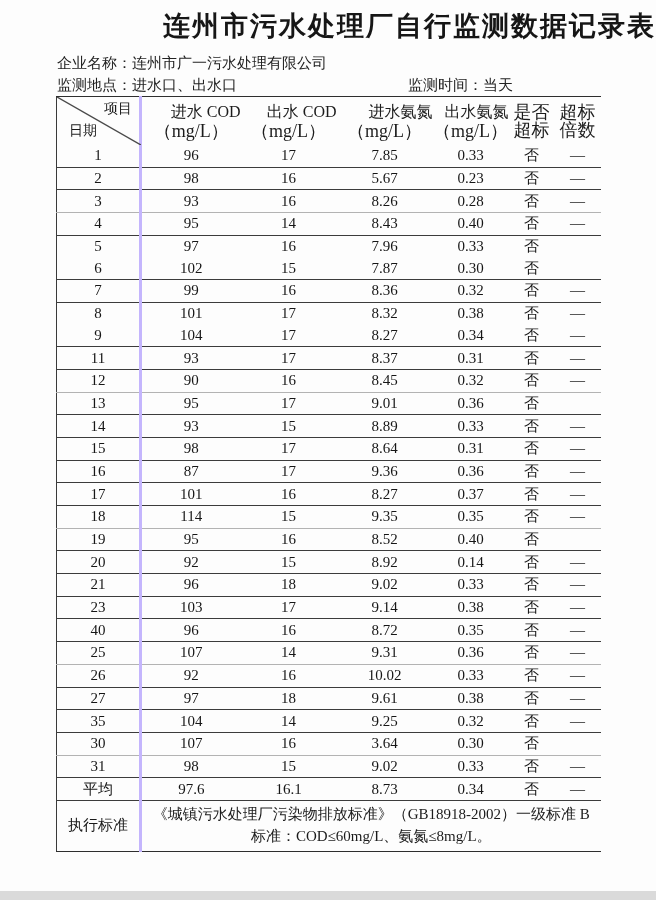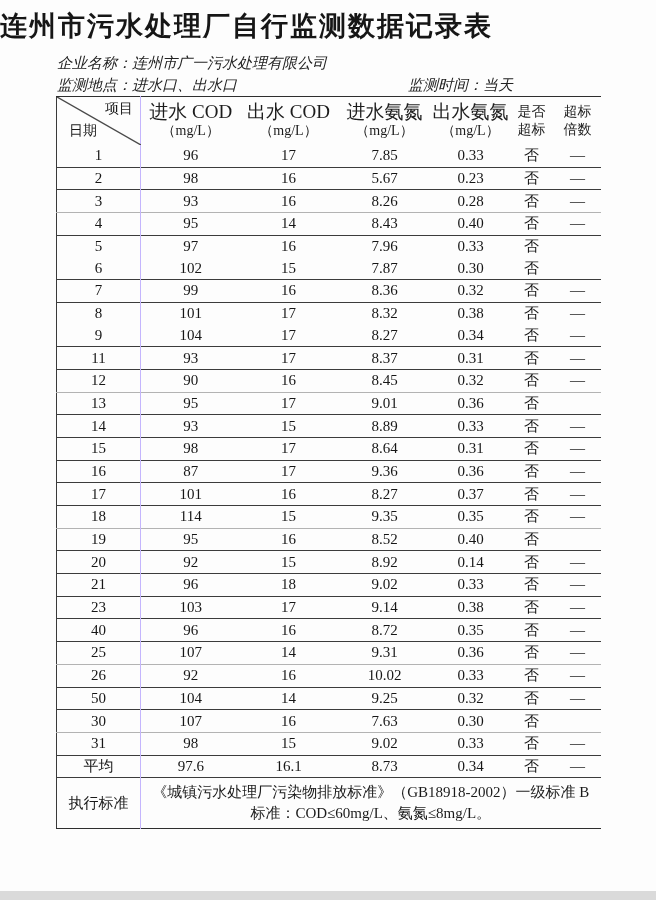--- a/index.html
+++ b/index.html
@@ -6,54 +6,54 @@
   body {
     width:656px; height:900px;
     background:#ffffff;
     font-family:"Liberation Serif","DejaVu Serif",serif;
     color:#1a1a1a;
     -webkit-font-smoothing:antialiased;
   }
   .page { position:relative; width:656px; height:900px; background:#fdfdfd; overflow:hidden; }
 
   .doc-title {
-    text-align:left;
+    text-align:right;
     padding-top:8px;
     font-size:27px;
     font-weight:700;
     letter-spacing:2px;
     color:#161616;
   }
 
   .meta { position:absolute; top:52px; left:57px; right:10px; font-size:15px; color:#222; }
-  .meta-line { display:flex; line-height:22px;font-style:italic; }
+  .meta-line { display:flex; line-height:22px; }
   .meta-left { width:351px; }
   .meta-right { flex:1; }
 
   .tbl-wrap { position:absolute; top:96px; left:56px; }
   table {
     border-collapse:collapse;
     table-layout:fixed;
     width:544px;
     border-left:1.5px solid #3a3a3a;
     border-top:1.5px solid #2e2e2e;
   }
   col.c1{width:84px;} col.c2{width:100px;} col.c3{width:96px;}
   col.c4{width:96px;} col.c5{width:76px;} col.c6{width:46px;} col.c7{width:46px;}
 
   th, td { padding:0; text-align:center; vertical-align:middle; font-weight:normal; }
-  th:first-child, td:first-child { border-right:1px solid #c4b5fd; }
+  th:first-child, td:first-child { border-right:3px solid #c4b5fd; }
 
   .head-row th { height:48px; }
   .corner { position:relative; }
   .corner svg { position:absolute; top:0; left:0; }
   .corner .top-label { position:absolute; top:3px; right:7px; font-size:14px; }
   .corner .bottom-label { position:absolute; bottom:5px; left:12px; font-size:14px; }
-  .hl1 { font-size:19px; line-height:20px; color:#1c1c1c; }
-  .hl2 { font-size:14px; line-height:18px; color:#1c1c1c; }
+  .hl1 { font-size:16px; line-height:20px; color:#1c1c1c;text-align:right; }
+  .hl2 { font-size:18px; line-height:18px; color:#1c1c1c; }
 
   tr.data-row { border-bottom:1px solid #3c3c3c; }
   tr.data-row td { height:21.7px; font-size:15px; color:#161616; }
   tr.light { border-bottom-color:#b3b3b3; }
   tr.noline { border-bottom-style:none; }
   td.faint { color:#9a9a9a; }
 
   tr.footer-row { border-top:1px solid #333; border-bottom:1.5px solid #2e2e2e; }
   tr.footer-row td { height:46px; font-size:15px; }
   tr.footer-row td.ftext { padding:2px 10px; line-height:1.45; text-align:center; }
@@ -338,33 +338,42 @@
           <tr class="data-row">
     <td>26</td>
     <td>92</td>
     <td>16</td>
     <td>10.02</td>
     <td>0.33</td>
     <td>否</td>
     <td>—</td>
   </tr>
           <tr class="data-row">
-    <td>50</td>
+    <td>27</td>
+    <td>97</td>
+    <td>18</td>
+    <td>9.61</td>
+    <td>0.38</td>
+    <td>否</td>
+    <td class="faint">—</td>
+  </tr>
+          <tr class="data-row">
+    <td>35</td>
     <td>104</td>
     <td>14</td>
     <td>9.25</td>
     <td>0.32</td>
     <td>否</td>
     <td>—</td>
   </tr>
           <tr class="data-row light">
     <td>30</td>
     <td>107</td>
     <td>16</td>
-    <td>7.63</td>
+    <td>3.64</td>
     <td>0.30</td>
     <td>否</td>
     <td></td>
   </tr>
           <tr class="data-row">
     <td>31</td>
     <td>98</td>
     <td>15</td>
     <td>9.02</td>
     <td>0.33</td>

